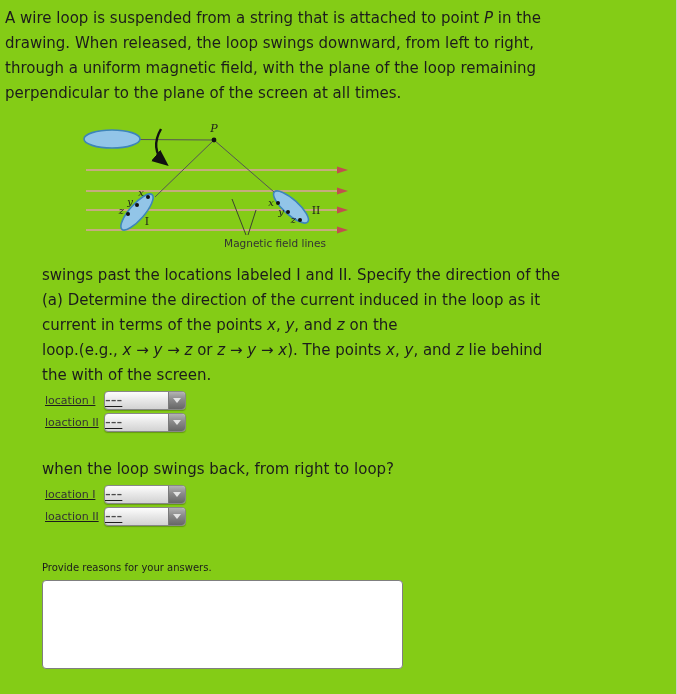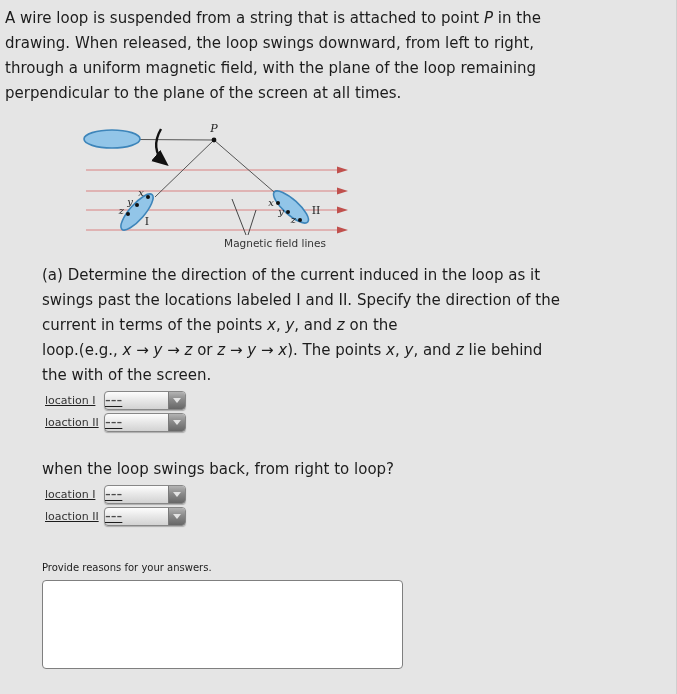--- a/index.html
+++ b/index.html
@@ -1,17 +1,17 @@
 <!DOCTYPE html>
 <html><head>
 <meta charset="utf-8">
 <style>
   html,body{margin:0;padding:0;background:#ffffff;}
   body{font-family:"DejaVu Sans","Liberation Sans",sans-serif;color:#1c1c1c;}
-  .page{position:relative;width:676px;height:694px;background:#e5e5e5;border-right:1px solid #cfcfcf;overflow:hidden;}
+  .page{position:relative;width:676px;height:694px;background:#84cc16;border-right:1px solid #cfcfcf;overflow:hidden;}
   .intro{padding:6px 0 0 5px;font-size:15px;line-height:25px;white-space:nowrap;}
   .qtext{margin-left:42px;font-size:15px;line-height:25px;white-space:nowrap;}
   .part-a{margin-top:8px;}
   .part-b{margin-top:26px;}
   .fig{display:block;margin-left:80px;margin-top:7px;}
   .fig text{font-family:"DejaVu Serif","Liberation Serif",serif;}
   .fig .sans{font-family:"DejaVu Sans","Liberation Sans",sans-serif;}
   .rows{margin-left:45px;margin-top:3px;text-decoration:underline;}
   .row{display:flex;align-items:center;height:18px;margin-bottom:4px;}
   .row-label{font-size:11px;color:#333;width:59px;}
@@ -89,22 +89,22 @@
     <text x="204" y="102" text-anchor="end" font-size="10" font-style="italic" fill="#1c1c1c">y</text>
     <text x="216" y="110" text-anchor="end" font-size="10" font-style="italic" fill="#1c1c1c">z</text>
     <text x="236" y="101" text-anchor="middle" font-size="11" fill="#1c1c1c">II</text>
 
     <line x1="166" y1="122" x2="152" y2="86" stroke="#333" stroke-width="0.9"></line>
     <line x1="168" y1="122" x2="176" y2="97" stroke="#333" stroke-width="0.9"></line>
     <text class="sans" x="195" y="134" text-anchor="middle" font-size="10.5" fill="#333">Magnetic field lines</text>
   </svg>
 
   <div class="qtext part-a">
+    <div>swings past the locations labeled I and II. Specify the direction of the</div>
     <div>(a) Determine the direction of the current induced in the loop as it</div>
-    <div>swings past the locations labeled I and II. Specify the direction of the</div>
     <div>current in terms of the points <i>x</i>, <i>y</i>, and <i>z</i> on the</div>
     <div>loop.(e.g., <i>x</i> → <i>y</i> → <i>z</i> or <i>z</i> → <i>y</i> → <i>x</i>). The points <i>x</i>, <i>y</i>, and <i>z</i> lie behind</div>
     <div>the with of the screen.</div>
   </div>
 
   <div class="rows">
     <div class="row">
       <span class="row-label">location I</span>
       <div class="selectbox">
         <span class="select-text">---Select---</span>

